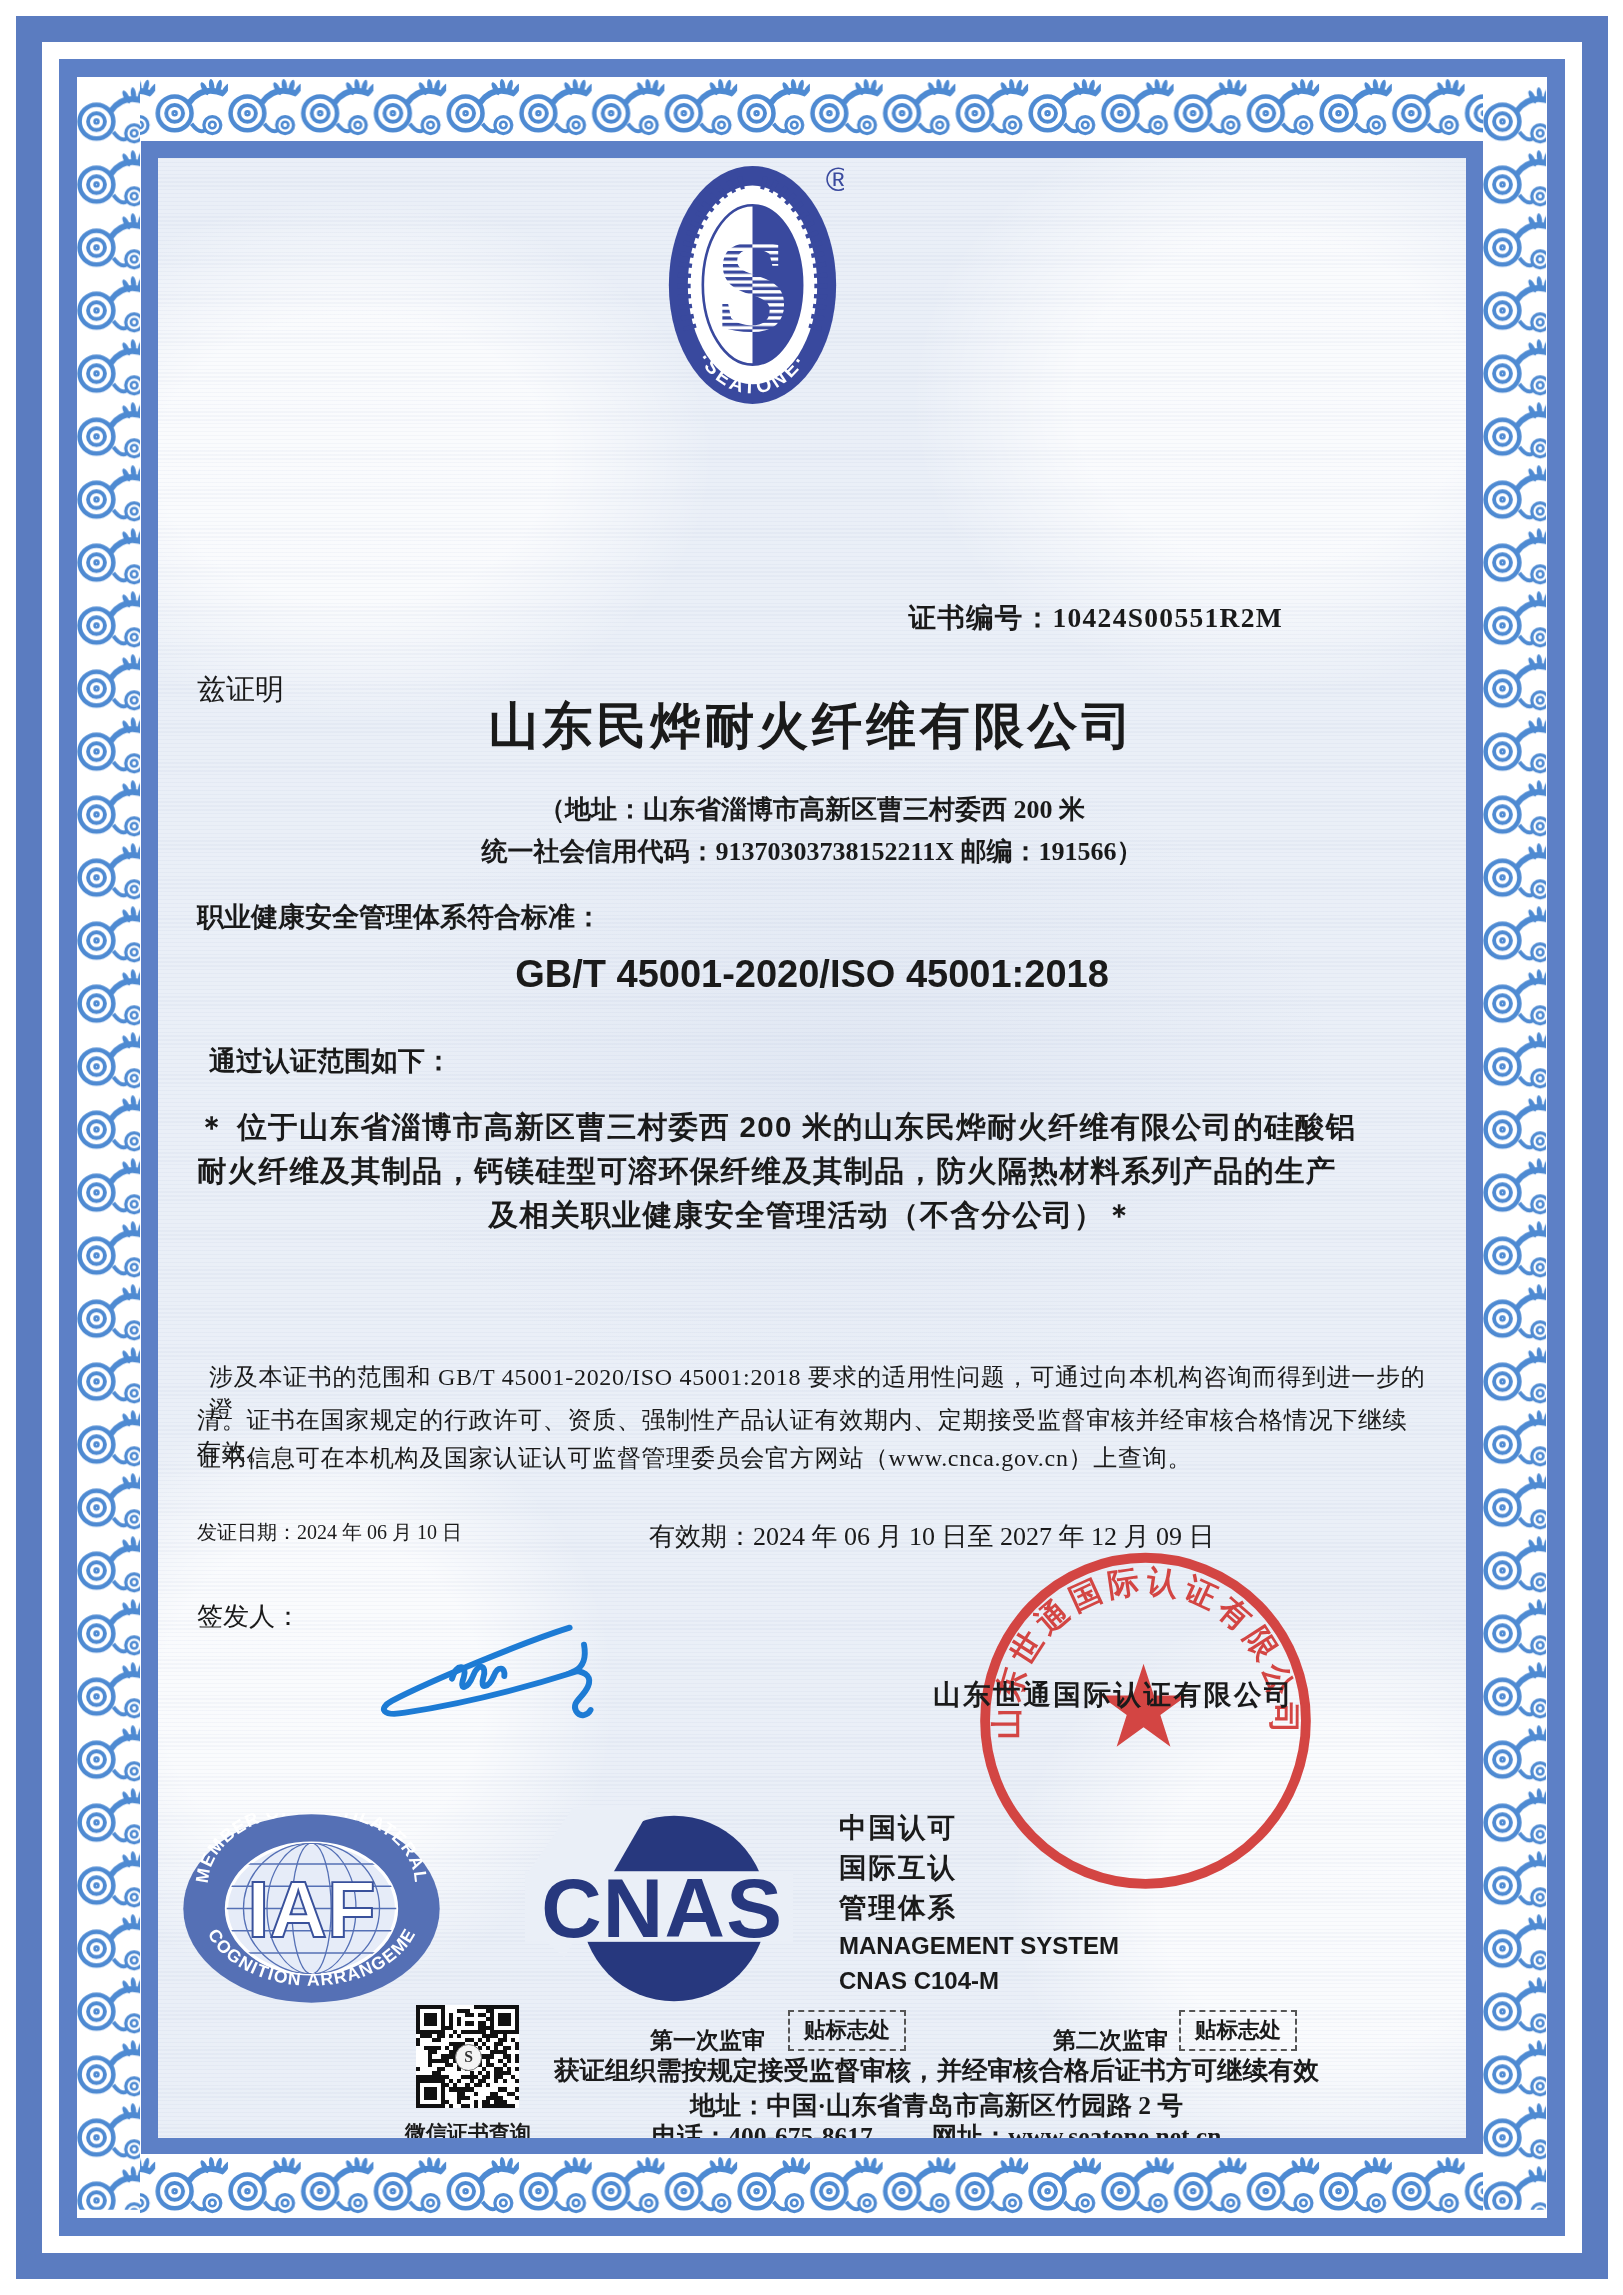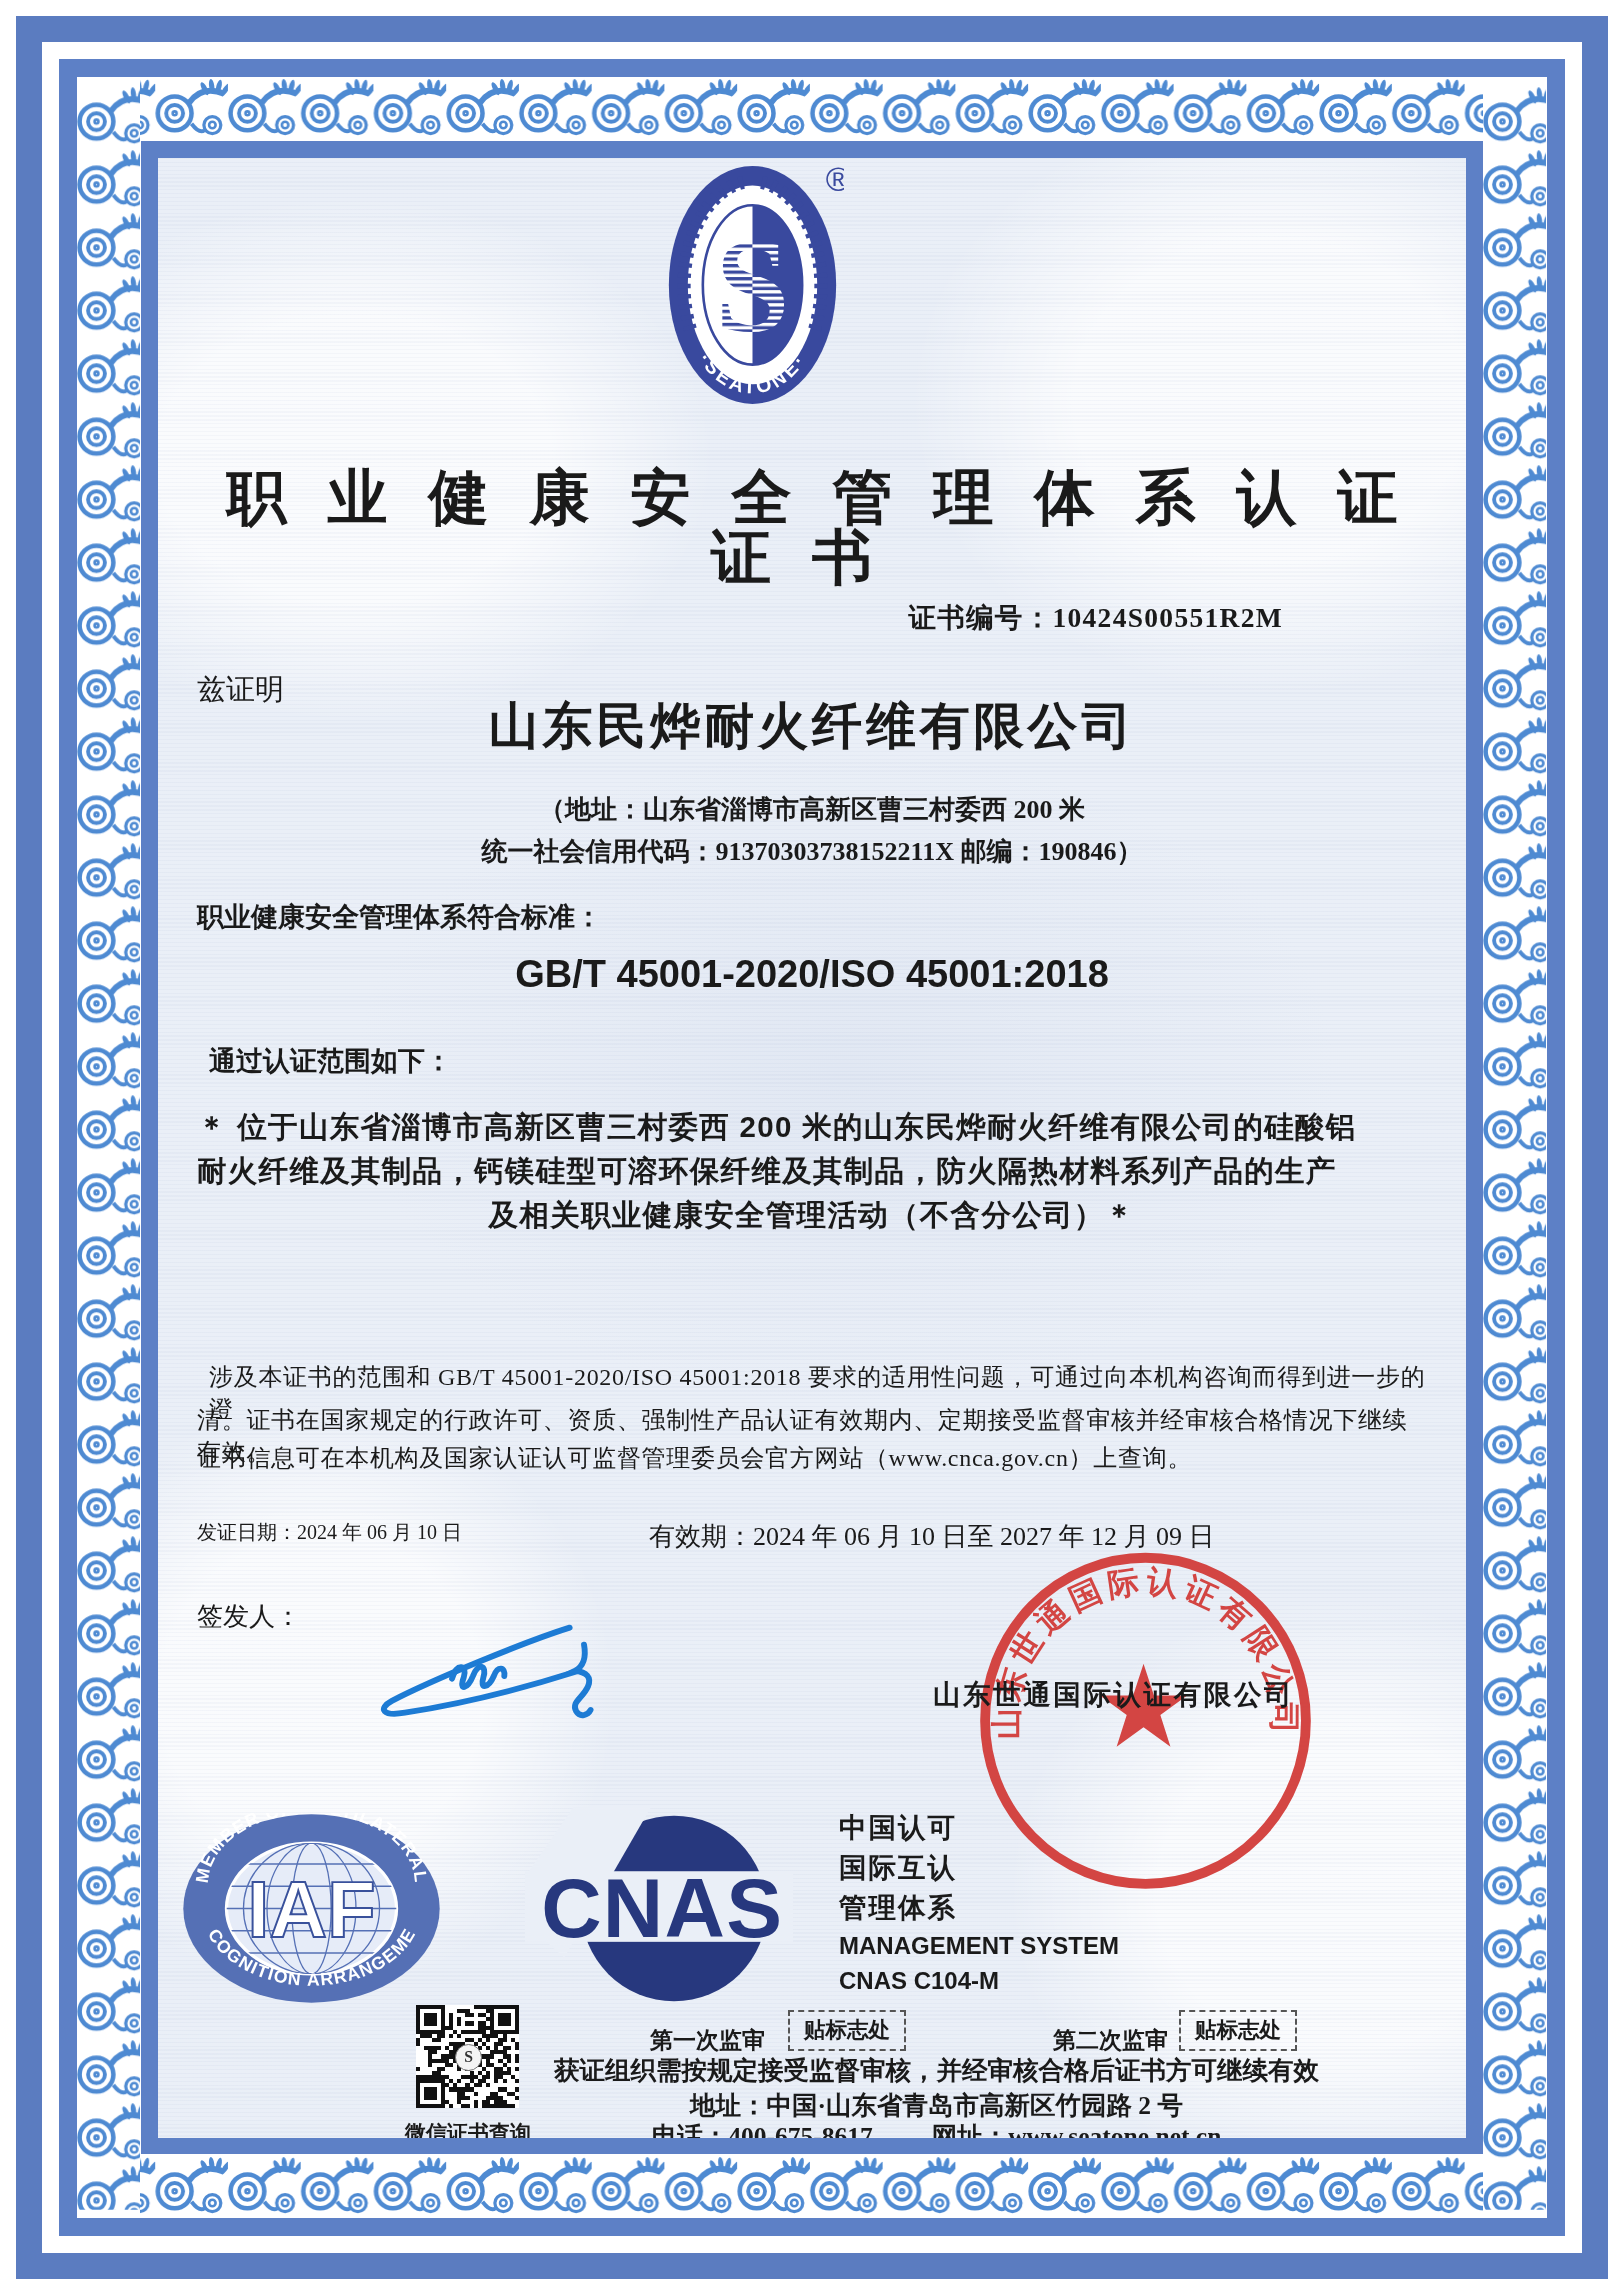--- a/index.html
+++ b/index.html
@@ -140,30 +140,29 @@
       <g clip-path="url(#halfR)">
         <text x="140" y="262" text-anchor="middle" font-family="Liberation Serif, serif" font-weight="bold" font-size="205" fill="url(#stripW)">S</text>
       </g>
       <path id="seatonearc" d="M29.9 235 A114 166 0 0 0 250.1 235" fill="none"></path>
       <text font-family="Liberation Sans, sans-serif" font-weight="bold" font-size="30" fill="#ffffff" letter-spacing="5">
         <textPath href="#seatonearc" startOffset="50%" text-anchor="middle">·SEATONE·</textPath>
       </text>
       <text x="252" y="48" font-size="52" fill="#39499e" font-family="Liberation Sans, sans-serif">®</text>
     </svg>
 
-    <div class="abs title">职业健康安全管理体系认证证书</div>
 
     <div class="abs certno">
       <span>证书编号：</span><span>10424S00551R2M</span>
     </div>
 
     <div class="abs certify">兹证明</div>
     <div class="abs company">山东民烨耐火纤维有限公司</div>
     <div class="abs addr1">（地址：山东省淄博市高新区曹三村委西 200 米</div>
-    <div class="abs addr2">统一社会信用代码：91370303738152211X 邮编：190846）</div>
+    <div class="abs addr2">统一社会信用代码：91370303738152211X 邮编：191566）</div>
 
     <div class="abs stdlabel">职业健康安全管理体系符合标准：</div>
     <div class="abs standard">GB/T 45001-2020/ISO 45001:2018</div>
     <div class="abs scopelabel">通过认证范围如下：</div>
     <div class="abs scope1">＊ 位于山东省淄博市高新区曹三村委西 200 米的山东民烨耐火纤维有限公司的硅酸铝</div>
     <div class="abs scope2">耐火纤维及其制品，钙镁硅型可溶环保纤维及其制品，防火隔热材料系列产品的生产</div>
     <div class="abs scope3">及相关职业健康安全管理活动（不含分公司）＊</div>
 
     <div class="abs disc d1">涉及本证书的范围和 GB/T 45001-2020/ISO 45001:2018 要求的适用性问题，可通过向本机构咨询而得到进一步的澄</div>
     <div class="abs disc d2">清。证书在国家规定的行政许可、资质、强制性产品认证有效期内、定期接受监督审核并经审核合格情况下继续有效。</div>

